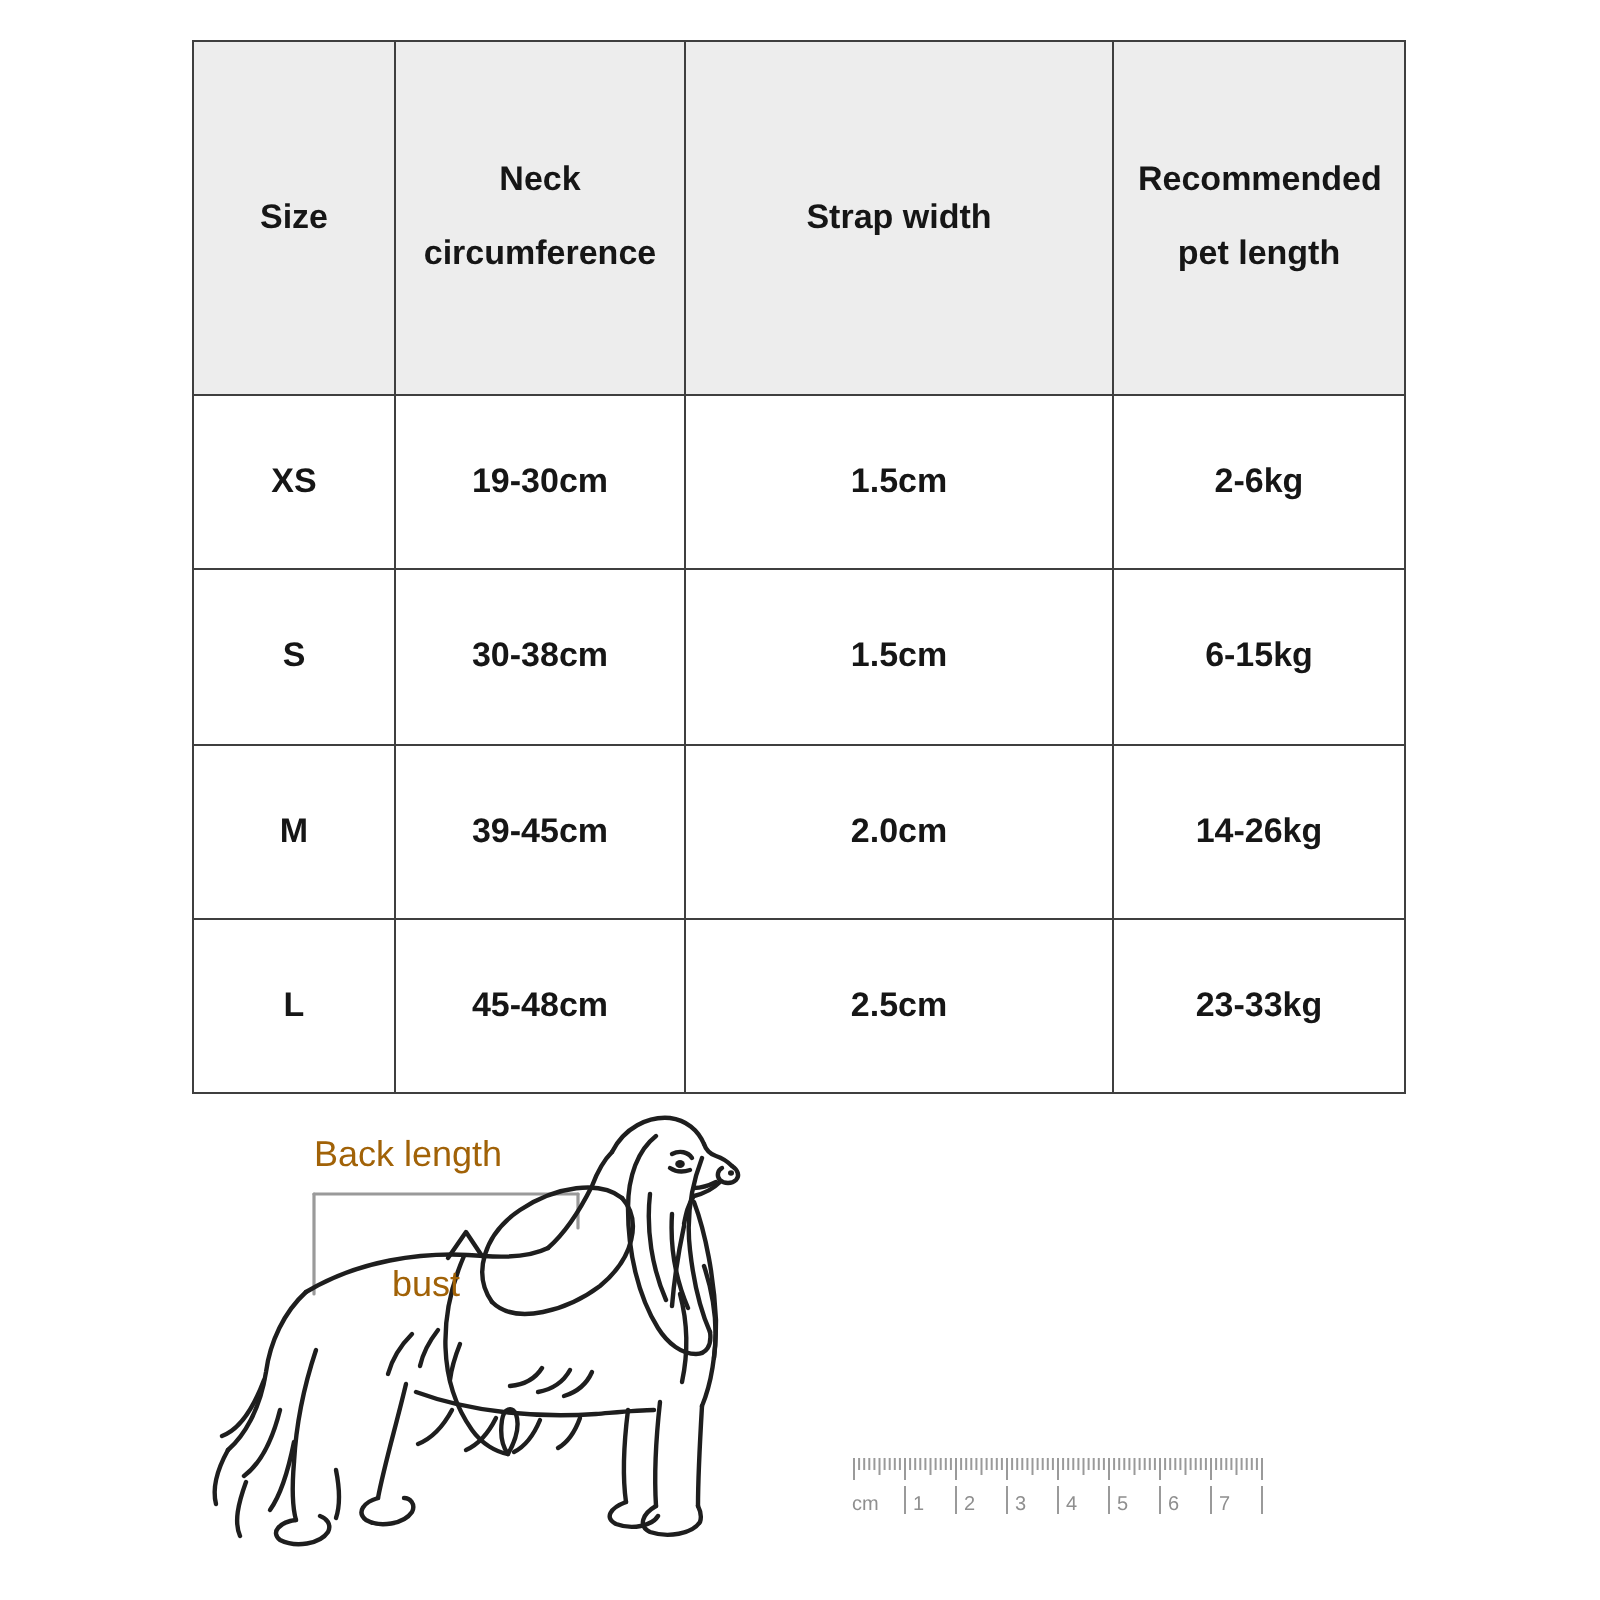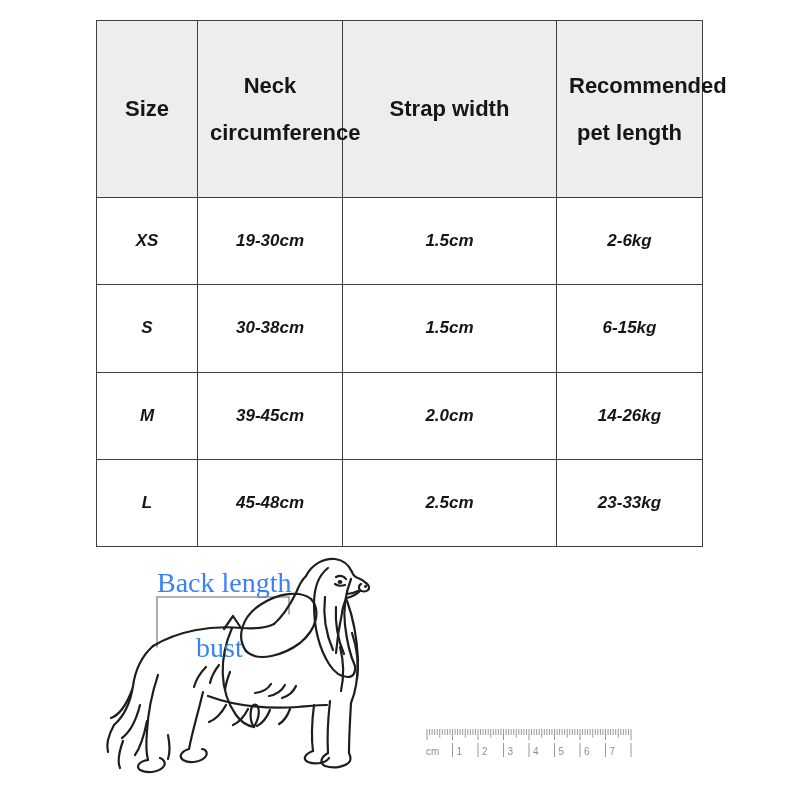--- a/index.html
+++ b/index.html
@@ -10,28 +10,28 @@
   
   table.size-table{
     position:absolute;left:96px;top:20px;width:606px;height:527px;
     border-collapse:collapse;table-layout:fixed;
   }
   .size-table th,.size-table td{
     border:1.5px solid #3f3f3f;text-align:center;vertical-align:middle;
     font-weight:bold;font-size:17px;color:#161616;padding:0 12px;
   }
   .size-table thead tr{height:177px;}
-  .size-table tbody tr{height:66px;font-style:italic;}
-  .size-table th{background:#ededed;line-height:2.15;font-size:22px;}
+  .size-table tbody tr{height:66px;}
+  .size-table th{background:#ededed;line-height:2.15;font-size:17px;}
   
   .dog-svg{position:absolute;left:90px;top:555px;width:300px;height:240px;}
   .dog-svg path,.dog-svg ellipse{fill:none;stroke:#1e1e1e;stroke-width:2.2;stroke-linecap:round;stroke-linejoin:round;}
   .dog-svg .fill{fill:#1e1e1e;stroke:none;}
   .dog-svg .anno{stroke:#9a9a9a;stroke-width:1.6;}
-  .gray-label{position:absolute;font-size:28px;color:#3b82f6;white-space:nowrap;font-family:Liberation Serif, serif;}
+  .gray-label{position:absolute;font-size:18px;color:#a16207;white-space:nowrap;}
   .lbl-backlength{left:157px;top:567px;}
   .lbl-bust{left:196px;top:632px;}
   .measure-title{
     position:absolute;left:427px;top:584px;font-size:33px;letter-spacing:2px;
     color:#161616;font-weight:400;white-space:nowrap;
   }
   .ruler-svg{position:absolute;left:424px;top:726px;width:212px;height:34px;overflow:visible;}
   .ruler-svg line{stroke:#9a9a9a;stroke-width:1;}
   .ruler-svg text{font-family:"Liberation Sans",sans-serif;font-size:10px;fill:#8f8f8f;}
 </style>

